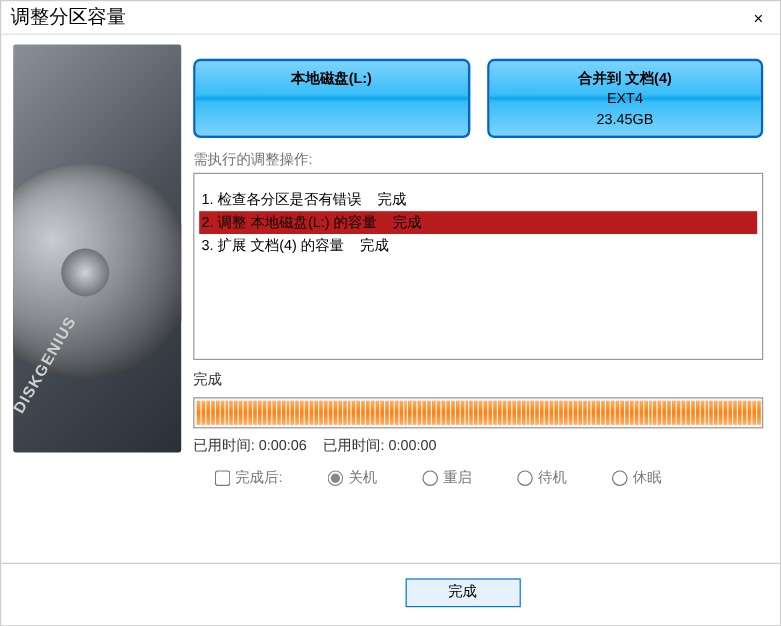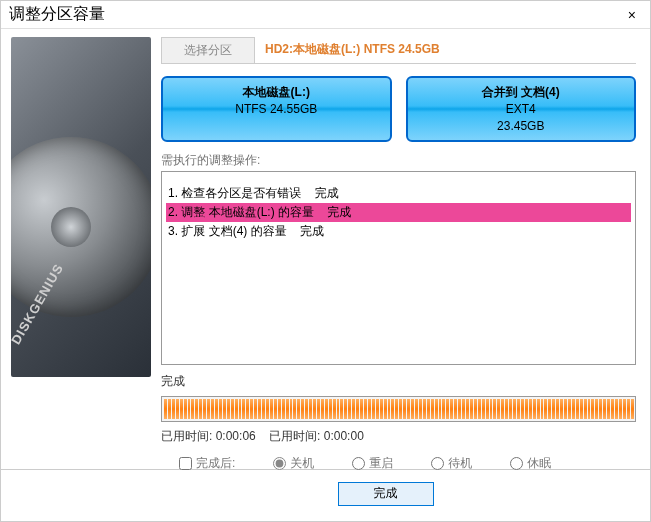--- a/index.html
+++ b/index.html
@@ -100,27 +100,27 @@
   padding: 6px 4px;
   color: #000;
   font-size: 12px;
   line-height: 1.4;
 }
 .partition .p-title { font-weight: bold; }
 .ops-label { margin: 4px 0 2px 0; color: #737373; }
 .ops-box {
   border: 1px solid #999;
   background: #fff;
-  height: 194px;
+  height: 156px;
   overflow-y: auto;
   padding: 6px 4px;
   font-size: 12px;
 }
 .ops-box .op { padding: 1px 2px; white-space: pre; }
-.ops-box .op.sel { background: #ec4899; }
+.ops-box .op.sel { background: #b91c1c; }
 .status-text { margin: 8px 0 6px 0; color: #333; }
 .progress {
   height: 26px;
   border: 1px solid #999;
   background: #f5f5f5;
   display: flex;
   align-items: stretch;
   padding: 2px;
   gap: 1px;
   overflow: hidden;
@@ -166,29 +166,24 @@
   <span class="title">调整分区容量</span>
   <span class="close">×</span>
 </div>
 
 <div class="content">
   <div class="sidebar-img">
     <span class="sidebar-label">DISKGENIUS</span>
   </div>
 
   <div class="main">
-    <div class="tabs">
-      <div class="tab">选择分区</div>
-      <div class="tab-info">HD2:本地磁盘(L:) NTFS 24.5GB</div>
-    </div>
 
     <div class="partitions">
       <div class="partition">
         <div class="p-title">本地磁盘(L:)</div>
-        <div>NTFS 24.55GB</div>
       </div>
       <div class="partition">
         <div class="p-title">合并到 文档(4)</div>
         <div>EXT4</div>
         <div>23.45GB</div>
       </div>
     </div>
 
     <div class="ops-label">需执行的调整操作:</div>
     <div class="ops-box">

